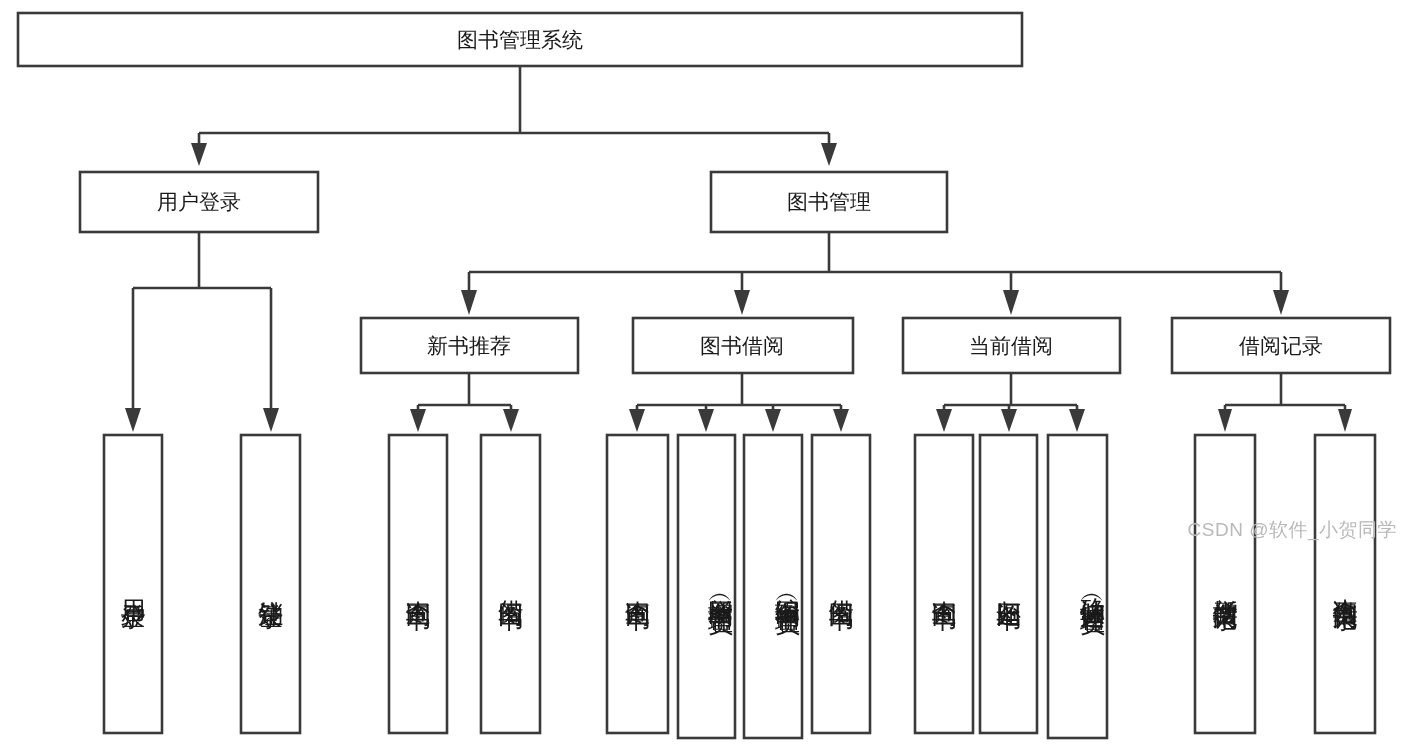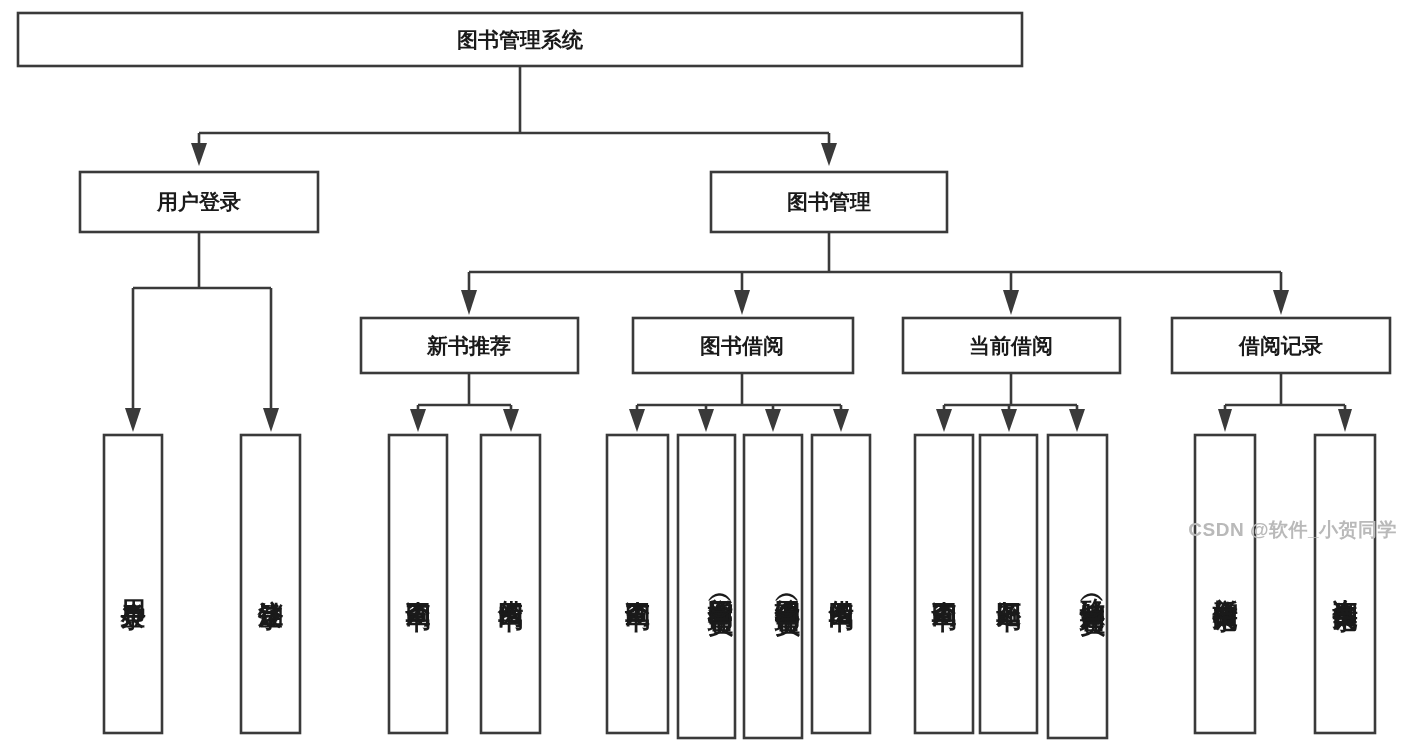--- a/index.html
+++ b/index.html
@@ -11,21 +11,20 @@
     width: 1405px;
     height: 747px;
     font-family: "Liberation Sans", "DejaVu Sans", sans-serif;
     overflow: hidden;
     position: relative;
   }
   #diagram-root {
     position: relative;
     width: 1405px;
     height: 547px;
-    font-weight: bold;
   }
   svg#flow-svg {
     position: absolute;
     left: 0;
     top: 0;
     width: 1405px;
     height: 747px;
   }
   .node-box {
     fill: #ffffff;

